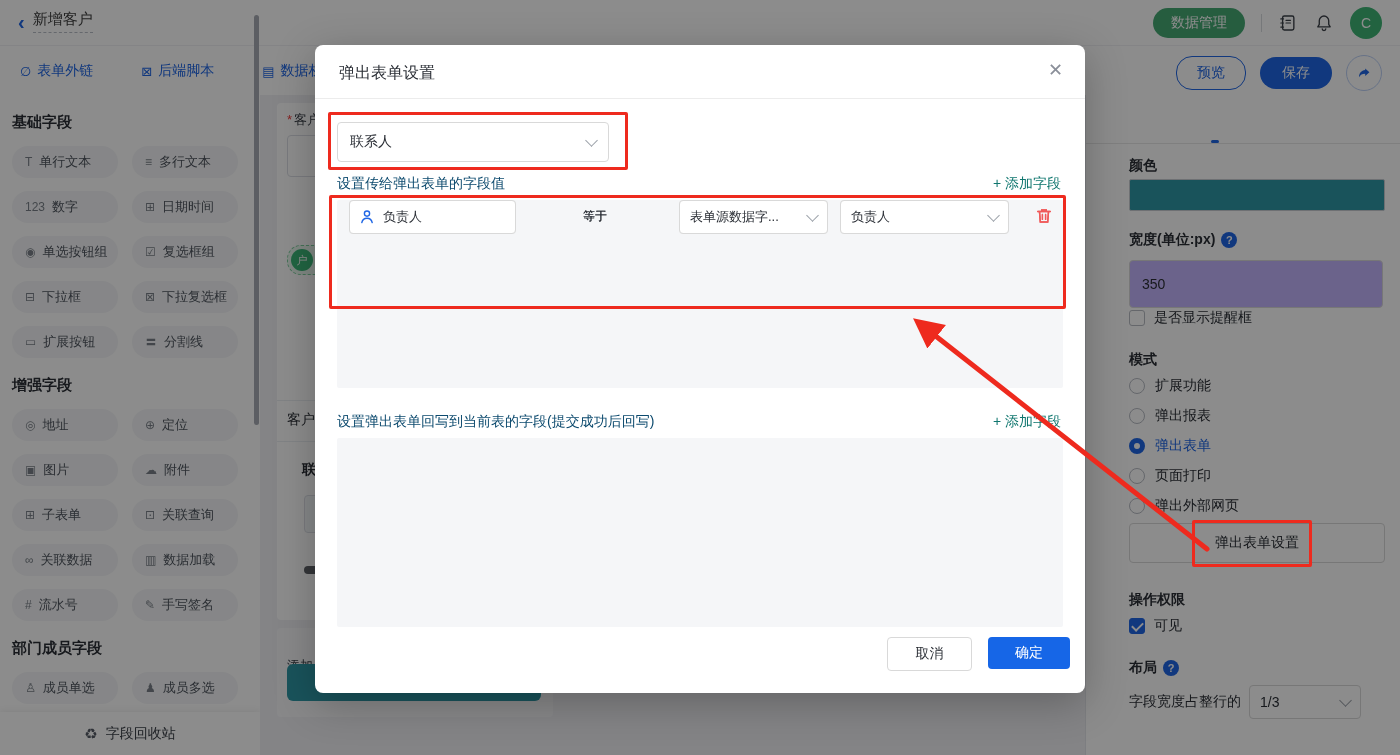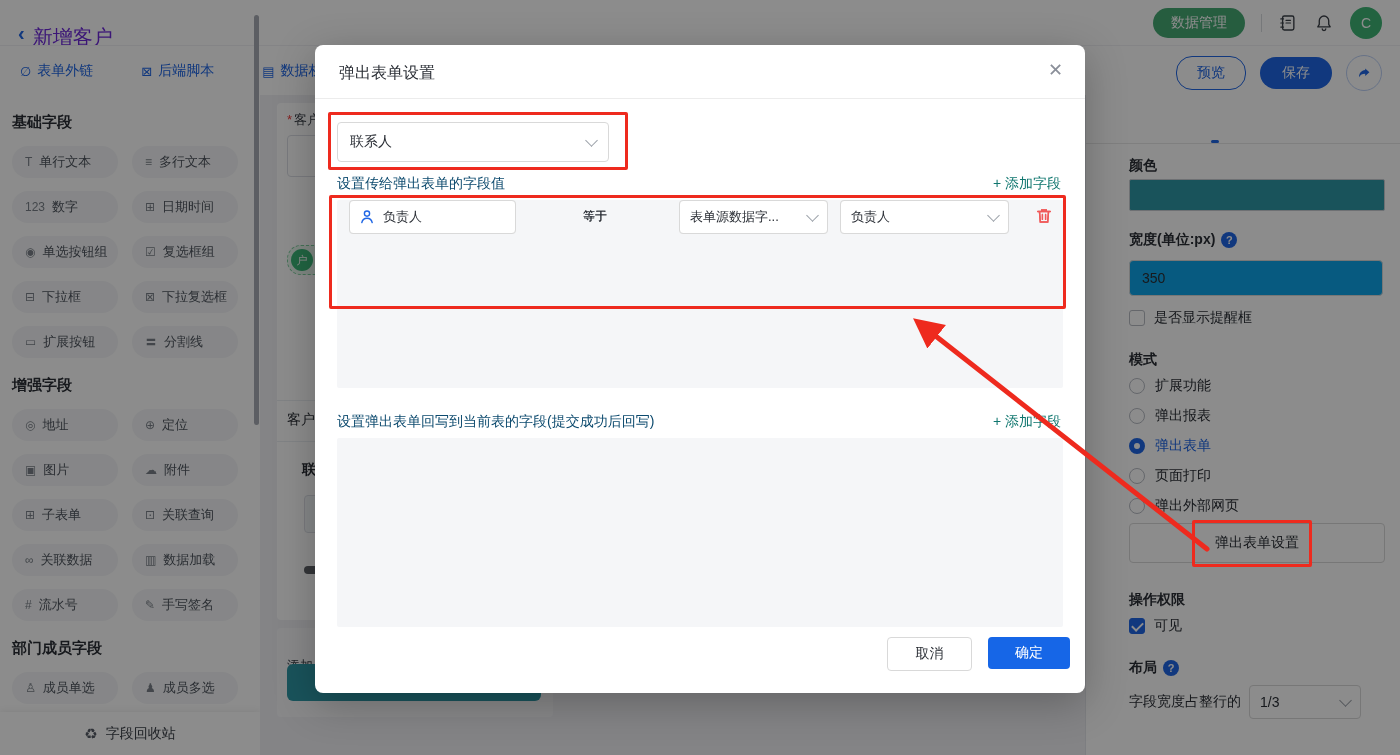--- a/index.html
+++ b/index.html
@@ -3,21 +3,21 @@
 <meta charset="utf-8">
 <style>
   html,body{margin:0;padding:0;}
   body{font-family:"Liberation Sans","DejaVu Sans",sans-serif;color:#2b2f36;}
   .stage{position:relative;width:1400px;height:755px;overflow:hidden;background:#f0f1f5;}
 
   
   .topbar{position:absolute;left:0;top:0;width:1400px;height:45px;background:#fff;display:flex;align-items:center;}
   .back{position:absolute;left:18px;top:10px;display:flex;align-items:center;gap:8px;cursor:pointer;}
   .back .chev-left{font-size:20px;color:#1f66e5;font-weight:bold;line-height:1;}
-  .back .back-title{font-size:20px;color:#6d28d9;border-bottom:1px dashed #b9bdc6;padding-bottom:3px;margin-top:14px;}
+  .back .back-title{font-size:15px;color:#404040;border-bottom:1px dashed #b9bdc6;padding-bottom:3px;}
   .top-tabs{position:absolute;left:608px;top:0;height:45px;display:flex;align-items:center;gap:66px;}
   .top-tab{font-size:16px;color:#2b2f36;cursor:pointer;}
   .top-tab.active{color:#1f66e5;}
   .top-right{position:absolute;right:18px;top:0;height:45px;display:flex;align-items:center;gap:16px;}
   .btn-green{height:30px;padding:0 18px;border-radius:16px;background:#46a974;color:#fff;font-size:14px;display:flex;align-items:center;cursor:pointer;}
   .v-div{width:1px;height:18px;background:#d8dadf;}
   .hicon{width:20px;height:20px;display:flex;align-items:center;justify-content:center;cursor:pointer;}
   .avatar{width:32px;height:32px;border-radius:50%;background:#3eb575;color:#fff;font-size:14px;display:flex;align-items:center;justify-content:center;cursor:pointer;}
 
   
@@ -61,21 +61,21 @@
 
   
   .rpanel{position:absolute;left:1085px;top:95px;width:315px;height:660px;background:#fff;border-left:1px solid #e4e6eb;box-sizing:border-box;}
   .rtabs{position:absolute;left:0;top:0;width:100%;height:48px;border-bottom:1px solid #e8e8e8;display:flex;justify-content:center;gap:56px;}
   .rtab{font-size:15px;color:#2b2f36;display:flex;align-items:center;height:100%;position:relative;cursor:pointer;}
   .rtab.active{color:#1f66e5;}
   .rtab.active:after{content:"";position:absolute;left:-4px;right:-4px;bottom:0;height:3px;background:#1f66e5;border-radius:2px;}
   .rp-label{position:absolute;left:43px;font-size:14px;font-weight:bold;color:#2b2f36;display:flex;align-items:center;gap:6px;}
   .qmark{width:16px;height:16px;border-radius:50%;background:#1f66e5;color:#fff;font-size:11px;font-weight:bold;display:flex;align-items:center;justify-content:center;}
   .swatch{position:absolute;left:43px;top:84px;width:254px;height:30px;border:1px solid #c9ccd2;border-radius:2px;cursor:pointer;}
-  .rp-input{position:absolute;left:43px;top:165px;width:254px;height:36px;border:1px solid #d9d9d9;border-radius:4px;font-size:14px;color:#2b2f36;padding:0 12px;box-sizing:border-box;font-family:inherit;background:#0ea5e9;}
+  .rp-input{position:absolute;left:43px;top:165px;width:254px;height:48px;border:1px solid #d9d9d9;border-radius:4px;font-size:14px;color:#2b2f36;padding:0 12px;box-sizing:border-box;font-family:inherit;background:#c4b5fd;}
   .chkrow{position:absolute;left:43px;display:flex;align-items:center;gap:9px;font-size:14px;color:#2b2f36;cursor:pointer;}
   .cbox{width:16px;height:16px;border:1px solid #b8bcc4;border-radius:3px;background:#fff;box-sizing:border-box;display:flex;align-items:center;justify-content:center;}
   .cbox.checked{background:#1f66e5;border-color:#1f66e5;}
   .checkmark{width:9px;height:5px;border-left:2px solid #fff;border-bottom:2px solid #fff;transform:rotate(-45deg);margin-top:-2px;}
   .radio-list{position:absolute;left:43px;top:282px;display:flex;flex-direction:column;gap:12px;}
   .radio-row{display:flex;align-items:center;gap:10px;font-size:14px;color:#2b2f36;cursor:pointer;height:18px;}
   .rdot{width:16px;height:16px;border-radius:50%;border:1px solid #b8bcc4;box-sizing:border-box;background:#fff;display:flex;align-items:center;justify-content:center;}
   .radio-row.active .rdot{border:5px solid #1f66e5;}
   .radio-row.active{color:#1f66e5;}
   .rp-btn{position:absolute;left:43px;top:428px;width:254px;height:38px;border:1px solid #d9d9d9;border-radius:4px;background:#fff;font-size:14px;color:#2b2f36;display:flex;align-items:center;justify-content:center;cursor:pointer;}

